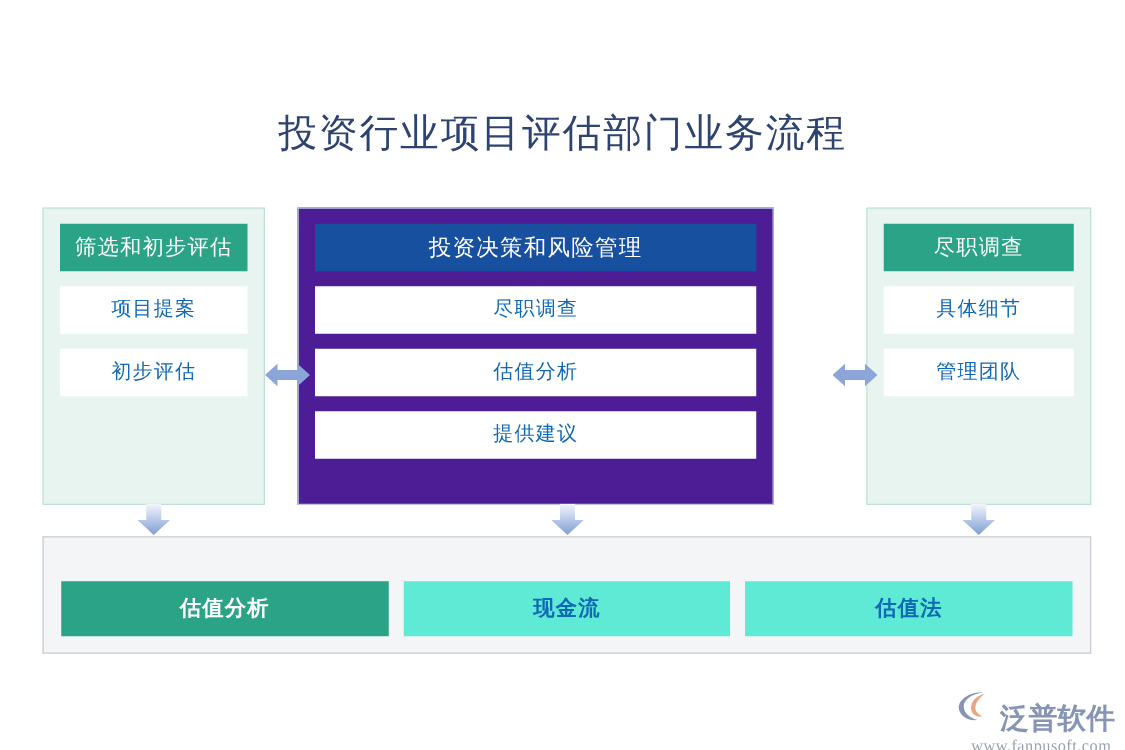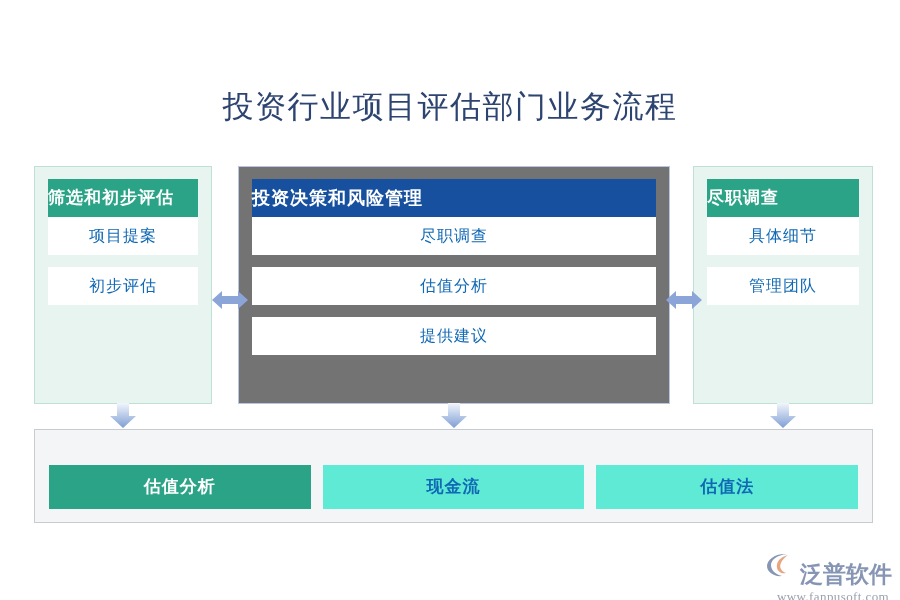--- a/index.html
+++ b/index.html
@@ -47,36 +47,38 @@
     padding: 12px 13px 14px 13px;
   }
 
   .column.side {
     background: #e8f4f0;
     border: 1px solid #bfe0d5;
     width: 178px;
   }
 
   .column.center {
-    background: #737373;
+    background: #4c1d95;
     border: 1px solid #b9c6de;
     left: 238px;
-    width: 432px;
+    width: 381px;
   }
 
   #column-left  { left: 34px; }
   #column-right { left: 693px; width: 180px; }
 
   .col-header {
     height: 38px;
     line-height: 38px;
+    text-align: center;
     color: #ffffff;
-    font-weight: bold;
+    font-weight: normal;
     font-size: 17px;
     letter-spacing: 1px;
+    margin-bottom: 12px;
   }
   .col-header.teal { background: #2aa387; }
   .col-header.blue { background: #17509f; font-size: 18px; }
 
   .col-item {
     background: #ffffff;
     height: 38px;
     line-height: 38px;
     text-align: center;
     color: #1069b4;

